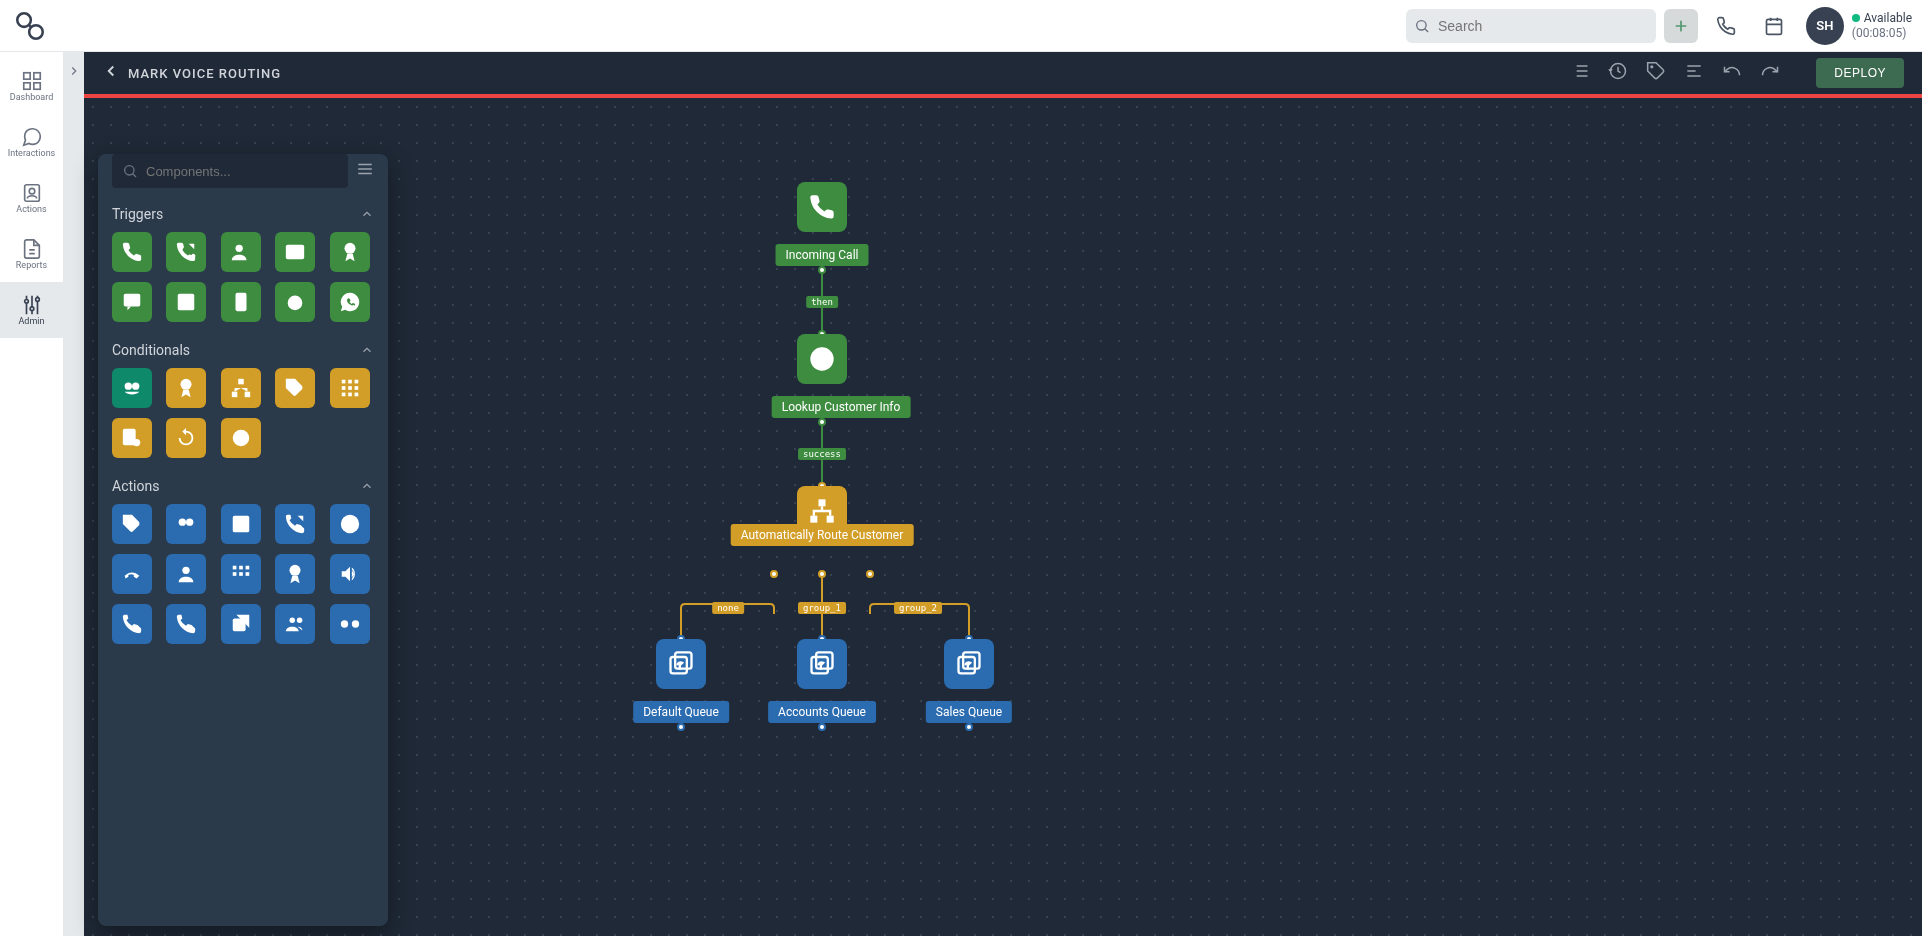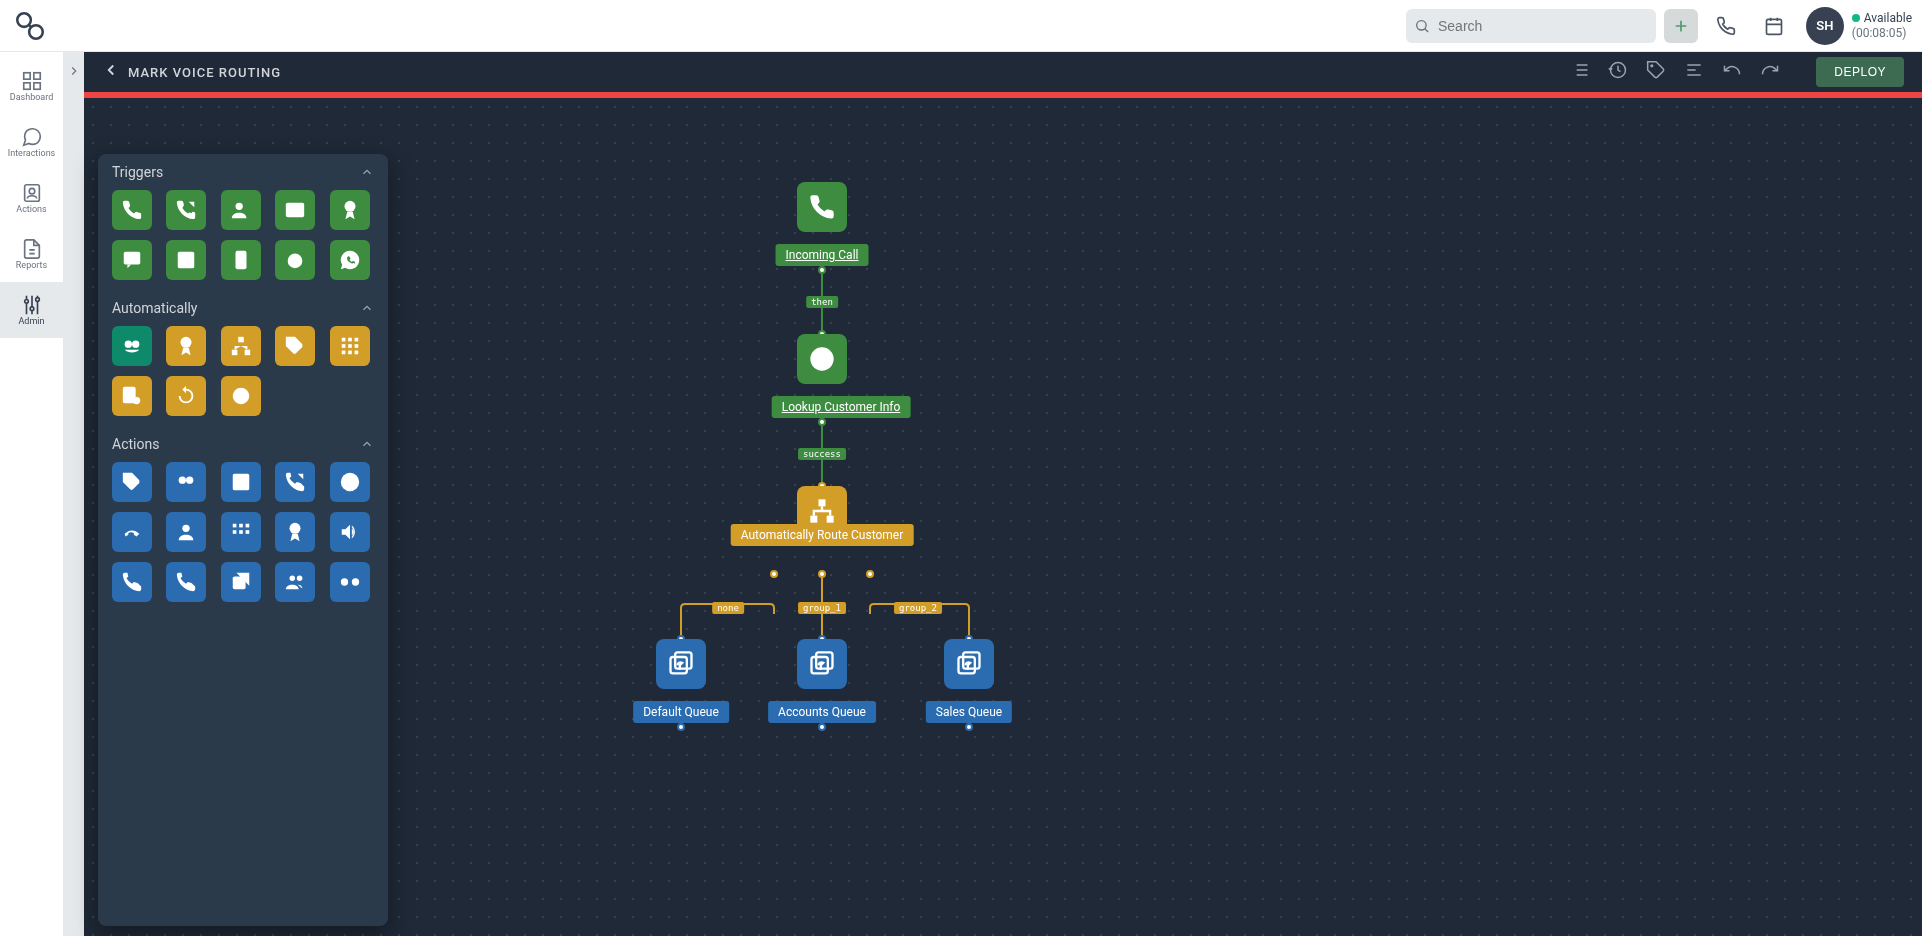--- a/index.html
+++ b/index.html
@@ -33,21 +33,21 @@
 .rail .rail-item svg { width: 22px; height: 22px; stroke: currentColor; fill: none; stroke-width: 1.8; }
 .rail .rail-item .rail-label { font-size: 9px; }
 .rail .rail-item.active { background: #e5e9eb; color: #374151; }
 
 
 .rail2 { width: 20px; background: #e5e9eb; display: flex; align-items: flex-start; justify-content: center; padding-top: 12px; cursor: pointer; flex-shrink: 0; }
 .rail2 svg { width: 14px; height: 14px; stroke: #6b7280; fill: none; stroke-width: 2; }
 
 
 .canvas-wrap { flex: 1; position: relative; background: #1f2937; min-width: 0; }
-.canvas-header { height: 46px; display: flex; align-items: center; padding: 0 18px; border-bottom: 6px solid #ef4444; }
+.canvas-header { height: 46px; display: flex; align-items: center; padding: 0 18px; border-bottom: 4px solid #ef4444; }
 .canvas-header .back { cursor: pointer; margin-right: 8px; }
 .canvas-header .back svg { width: 18px; height: 18px; stroke: #d1d5db; fill: none; stroke-width: 2.5; }
 .canvas-header .title { color: #d1d5db; font-size: 13px; letter-spacing: 1px; font-weight: 500; }
 .canvas-header .header-icons { margin-left: auto; display: flex; align-items: center; gap: 18px; }
 .canvas-header .header-icons .hicon { cursor: pointer; }
 .canvas-header .header-icons .hicon svg { width: 20px; height: 20px; stroke: #9ca3af; fill: none; stroke-width: 1.8; }
 .canvas-header .deploy-btn { margin-left: 18px; background: #3d6b51; color: #fff; border: none; padding: 8px 18px; border-radius: 4px; font-size: 12px; letter-spacing: 0.5px; cursor: pointer; }
 
 .canvas-body { position: absolute; top: 46px; left: 0; right: 0; bottom: 0; background-image: radial-gradient(#374151 1px, transparent 1px); background-size: 18px 18px; background-position: 0 0; }
 
@@ -79,21 +79,21 @@
 .tile.teal { background: #0e8a6b; }
 
 
 .flow { position: absolute; top: 0; left: 0; right: 0; bottom: 0; }
 .node-icon { position: absolute; width: 50px; height: 50px; border-radius: 8px; display: flex; align-items: center; justify-content: center; }
 .node-icon svg { width: 28px; height: 28px; fill: #fff; }
 .node-icon.green { background: #3d8c40; }
 .node-icon.yellow { background: #d39e28; }
 .node-icon.blue { background: #2b6cb0; }
 .node-label { position: absolute; color: #fff; font-size: 12px; padding: 4px 10px; border-radius: 3px; white-space: nowrap; text-align: center; transform: translateX(-50%); }
-.node-label.green { background: #3d8c40; text-decoration: underline; }
+.node-label.green { background: #3d8c40; }
 .node-label.yellow { background: #d39e28; }
 .node-label.blue { background: #2b6cb0; }
 .edge-tag { position: absolute; font-size: 9px; color: #fff; padding: 1px 5px; border-radius: 2px; font-family: monospace; transform: translateX(-50%); }
 .edge-tag.green { background: #3d8c40; }
 .edge-tag.yellow { background: #d39e28; }
 .conn-dot { position: absolute; width: 8px; height: 8px; border-radius: 50%; background: #fff; border: 2px solid; transform: translate(-50%, -50%); }
 .conn-dot.green { border-color: #3d8c40; }
 .conn-dot.yellow { border-color: #d39e28; }
 .conn-dot.blue { border-color: #2b6cb0; }
 
@@ -229,20 +229,34 @@
         <div class="hicon"><svg viewBox="0 0 24 24">
               <path d="M21 7v6h-6"></path>
               <path d="M3 17a9 9 0 0115-6.7L21 13"></path>
             </svg></div>
         <button class="deploy-btn">DEPLOY</button>
       </div>
     </div>
     <div class="canvas-body">
 
       <div class="panel">
+        <div class="panel-search-row">
+          <div class="panel-search">
+            <svg viewBox="0 0 24 24">
+                <circle cx="11" cy="11" r="7" stroke-width="2"></circle>
+                <path d="M21 21l-5-5" stroke-width="2"></path>
+              </svg>
+            <input type="text" placeholder="Components..." style="">
+          </div>
+          <div class="list-toggle">
+            <svg viewBox="0 0 24 24">
+                <path d="M3 6h18M3 12h18M3 18h18"></path>
+              </svg>
+          </div>
+        </div>
         <div class="panel-scroll">
 
           <div class="section-head">
             <span>Triggers</span>
             <svg viewBox="0 0 24 24">
                 <path d="M6 15l6-6 6 6"></path>
               </svg>
           </div>
           <div class="tile-grid">
             <div class="tile green">
@@ -298,21 +312,21 @@
                 </svg>
               </div>
             <div class="tile green">
                 <svg viewBox="0 0 24 24">
                   <path d="M12 2a10 10 0 00-8.5 15.3L2 22l4.8-1.5A10 10 0 1012 2zm4 13c-.5.5-1.5 1-2.5.5s-3-1.5-4-3-1-3 0-4 1.5-.5 2 0l1 1.5c.3.5 0 1-.5 1.3l-.5.3c.5 1 1.5 2 2.5 2.5l.5-.5c.3-.3.8-.5 1.3-.3l1.5.7c.5.3.2 1.5-.3 2z"></path>
                 </svg>
               </div>
           </div>
 
           <div class="section-head">
-            <span>Automatically</span>
+            <span>Conditionals</span>
             <svg viewBox="0 0 24 24">
                 <path d="M6 15l6-6 6 6"></path>
               </svg>
           </div>
           <div class="tile-grid">
             <div class="tile teal">
                 <svg viewBox="0 0 24 24">
                   <circle cx="8" cy="10" r="4"></circle>
                   <circle cx="16" cy="10" r="4"></circle>
                   <path d="M4 16c4 4 12 4 16 0"></path>

